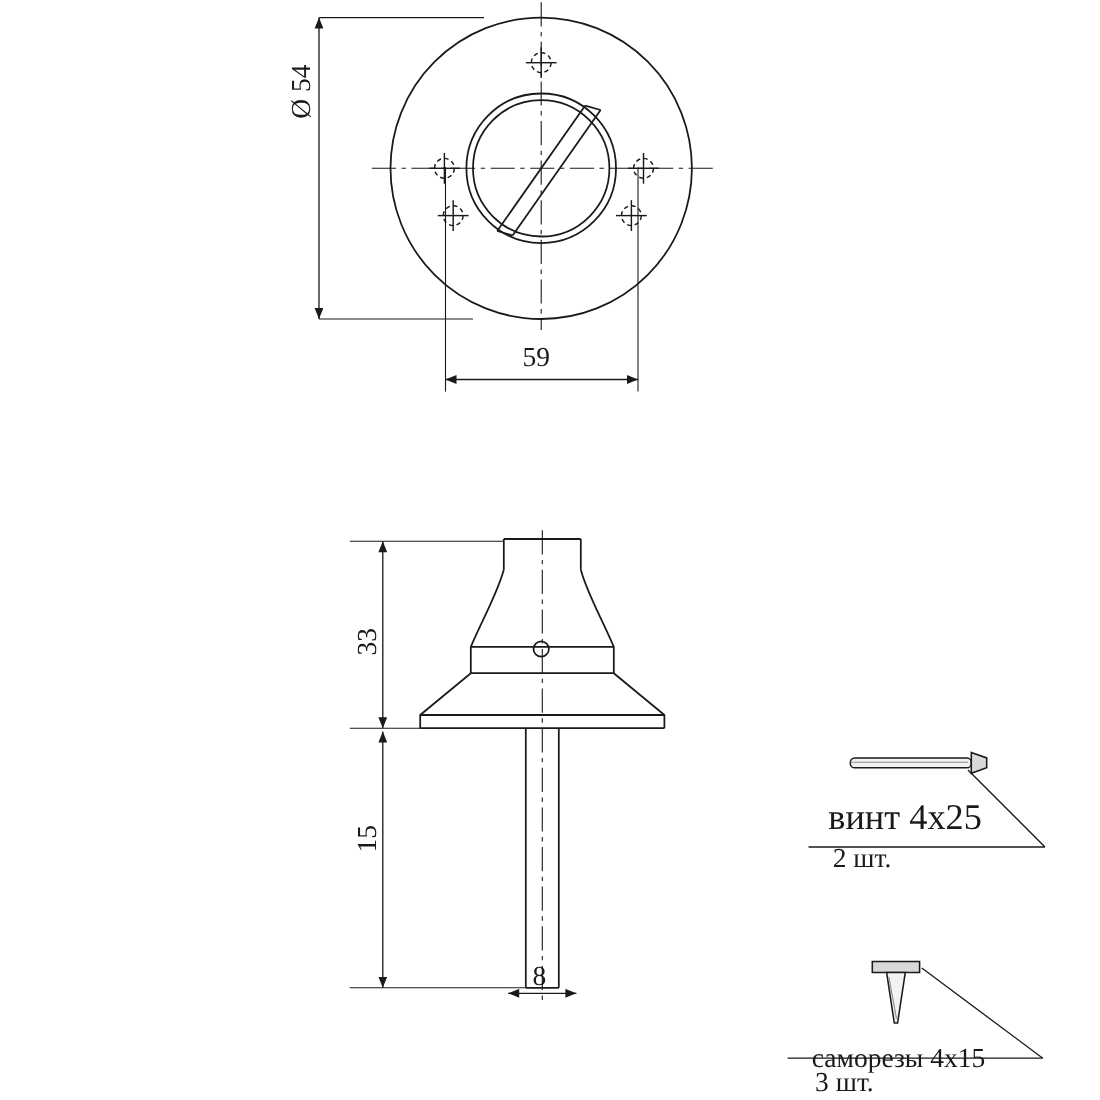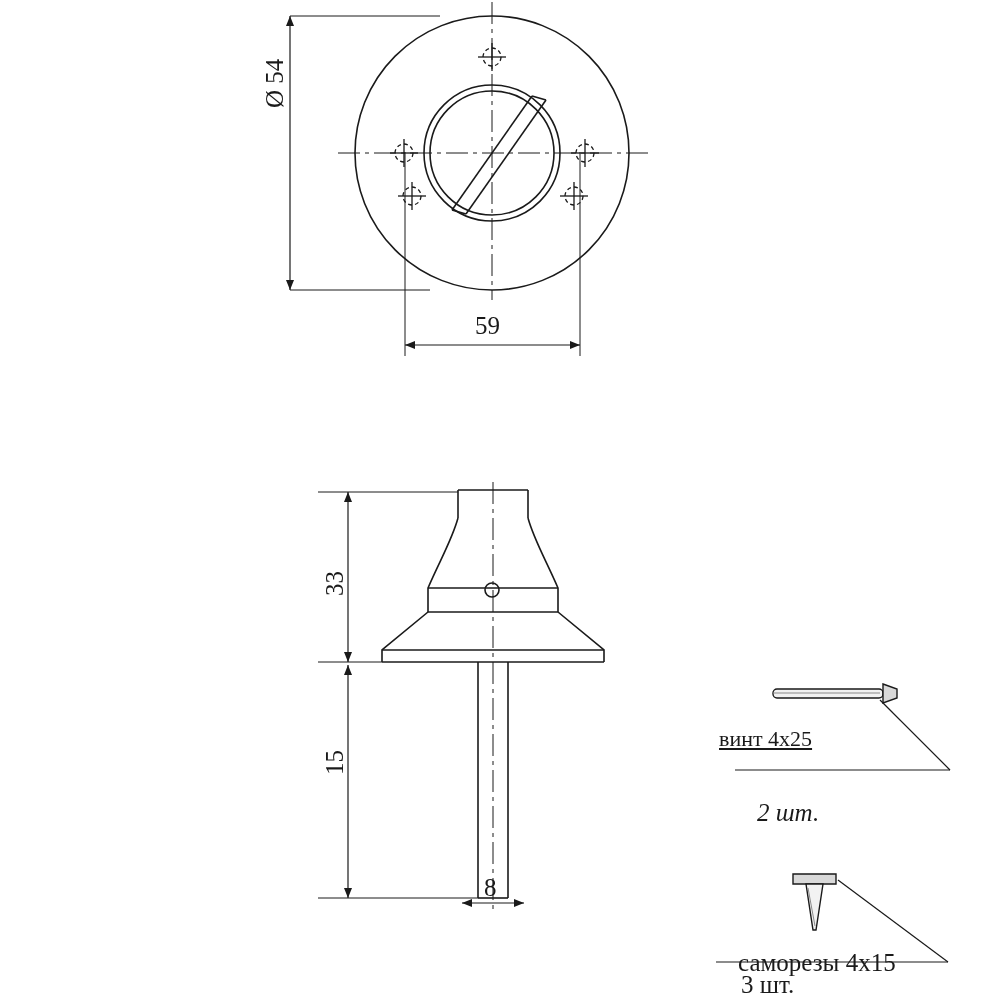--- a/index.html
+++ b/index.html
@@ -51,22 +51,22 @@
     transform-origin: left top;
   }
   .lbl-15 {
     left: 322px;
     top: 775px;
     font-size: 25px;
     transform: rotate(-90deg);
     transform-origin: left top;
   }
   .lbl-8 { left: 484px; top: 875px; font-size: 25px; }
-  .lbl-screw { left: 719px; top: 728px; font-size: 22px; text-decoration: underline; }
-  .lbl-screw-qty { left: 757px; top: 800px; font-size: 25px; font-style: italic; }
+  .lbl-screw { left: 753px; top: 728px; font-size: 33px; }
+  .lbl-screw-qty { left: 757px; top: 768px; font-size: 25px; }
   .lbl-selftap { left: 738px; top: 922px; font-size: 25px; margin-top: 28px; }
   .lbl-selftap-qty { left: 741px; top: 972px; font-size: 25px; }
 </style>
 </head>
 <body>
 
 <div id="sheet">
 
   <svg class="drawing" viewBox="0 0 1000 1000">
     <defs>

